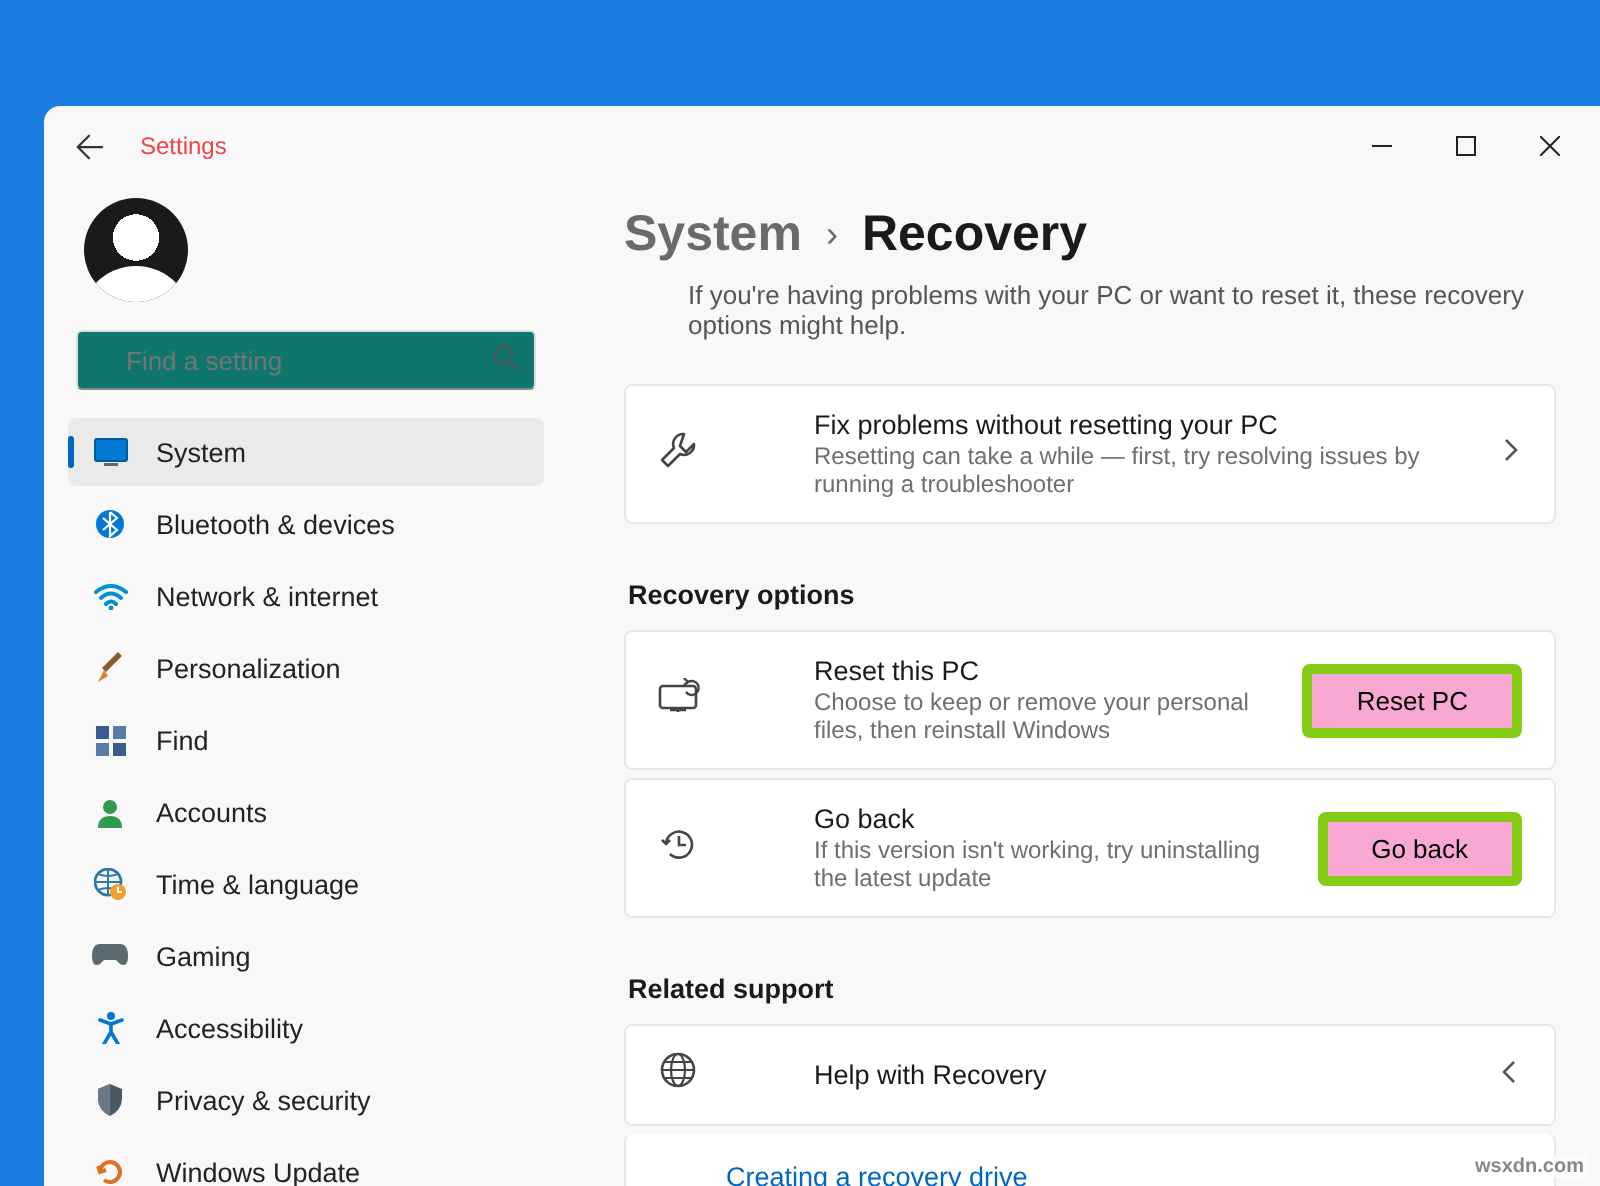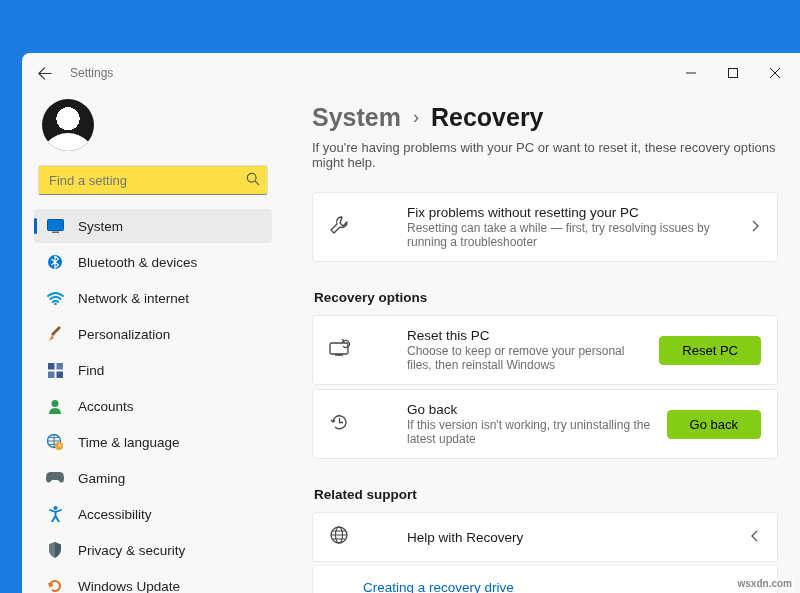--- a/index.html
+++ b/index.html
@@ -1,50 +1,50 @@
 <!DOCTYPE html>
 <html><head>
   <meta charset="utf-8">
   <style>
     * { margin: 0; padding: 0; box-sizing: border-box; font-family: "Segoe UI", -apple-system, sans-serif; }
     body { width: 800px; height: 593px; background: #1a7ce0; overflow: hidden; position: relative; }
     .window { position: absolute; left: 22px; top: 53px; right: 0; bottom: 0; background: #f8f8f8; border-radius: 8px 0 0 0; display: flex; flex-direction: column; }
     .titlebar { height: 40px; display: flex; align-items: center; justify-content: space-between; padding: 0 4px 0 14px; }
     .tb-left { display: flex; align-items: center; gap: 18px; }
     .back-arrow { width: 16px; height: 16px; display: flex; align-items: center; justify-content: center; cursor: pointer; }
-    .tb-title { font-size: 12px; color: #737373; }
+    .tb-title { font-size: 12px; color: #ef4444; }
     .tb-right { display: flex; }
     .win-btn { width: 42px; height: 32px; display: flex; align-items: center; justify-content: center; cursor: pointer; }
     .content { flex: 1; display: flex; overflow: hidden; }
     .sidebar { width: 262px; padding: 0 12px 0 12px; display: flex; flex-direction: column; overflow: hidden; }
     .avatar-row { display: flex; align-items: center; padding: 6px 8px 14px 8px; }
     .avatar { width: 52px; height: 52px; border-radius: 50%; background: radial-gradient(circle at 50% 38%, #fff 0 28%, #1a1a1a 28% 100%); position: relative; overflow: hidden; }
     .avatar::after { content: ""; position: absolute; width: 56px; height: 56px; background: #fff; border-radius: 50%; left: -2px; top: 34px; }
     .search-wrap { position: relative; margin: 0 4px 14px 4px; }
-    .search { width: 100%; height: 30px; background: #fde047; border: 1px solid #ddd; border-bottom: 1.5px solid #888; border-radius: 3px; padding: 0 30px 0 10px; font-size: 13px; outline: none; }
+    .search { width: 100%; height: 30px; background: #0f766e; border: 1px solid #ddd; border-bottom: 1.5px solid #888; border-radius: 3px; padding: 0 30px 0 24px; font-size: 13px; outline: none; }
     .search-icon { position: absolute; right: 8px; top: 7px; color: #555; }
     .nav { display: flex; flex-direction: column; gap: 2px; }
     .nav-item { display: flex; align-items: center; height: 34px; padding: 0 12px; border-radius: 4px; cursor: pointer; gap: 14px; font-size: 13.5px; color: #222; position: relative; }
     .nav-item.active { background: #eaeaea; }
     .nav-item.active::before { content: ""; position: absolute; left: 0; top: 9px; width: 3px; height: 16px; background: #0067c0; border-radius: 2px; }
     .nav-icon { width: 18px; display: flex; align-items: center; justify-content: center; font-size: 15px; }
     .main { flex: 1; padding: 10px 22px 0 28px; overflow: hidden; }
     .crumb { display: flex; align-items: center; gap: 12px; font-size: 25px; font-weight: 600; color: #1a1a1a; margin-bottom: 8px; }
     .crumb-sep { color: #666; font-size: 18px; font-weight: 400; }
     .crumb-parent { color: #6a6a6a; font-weight: 600; }
-    .sub { font-size: 13px; color: #555; margin-bottom: 22px; }
+    .sub { font-size: 13px; color: #555; margin-bottom: 22px; margin-left: 32px; }
     .card { background: #fff; border: 1px solid #e8e8e8; border-radius: 4px; padding: 12px 16px; display: flex; align-items: center; gap: 16px; margin-bottom: 4px; }
     .card-icon { width: 22px; color: #444; flex-shrink: 0; }
     .card-body { flex: 1; margin-left: 40px; }
     .card-title { font-size: 13.5px; color: #1a1a1a; }
     .card-desc { font-size: 12px; color: #6f6f6f; margin-top: 1px; }
     .card-action { flex-shrink: 0; }
     .chev { color: #666; }
     .section-h { font-size: 13.5px; font-weight: 600; color: #1a1a1a; margin: 28px 0 10px 2px; }
-    .btn { background: #84cc16; border: 1px solid #84cc16; border-radius: 4px; padding: 6px 22px; font-size: 13px; cursor: pointer; }
+    .btn { background: #f9a8d4; border: 5px solid #84cc16; border-radius: 4px; padding: 6px 22px; font-size: 13px; cursor: pointer; }
     .link { color: #0067c0; font-size: 13.5px; padding: 14px 16px 14px 50px; cursor: pointer; }
     .card.expandable .card-action svg { transform: rotate(180deg); }
     .watermark { position: absolute; right: 6px; bottom: 4px; font-size: 10px; color: #888; background: rgba(255,255,255,0.6); padding: 0 2px; font-weight: bold; }
   </style>
 </head>
 <body>
 
 <div class="window">
   <div class="titlebar">
     <div class="tb-left">

